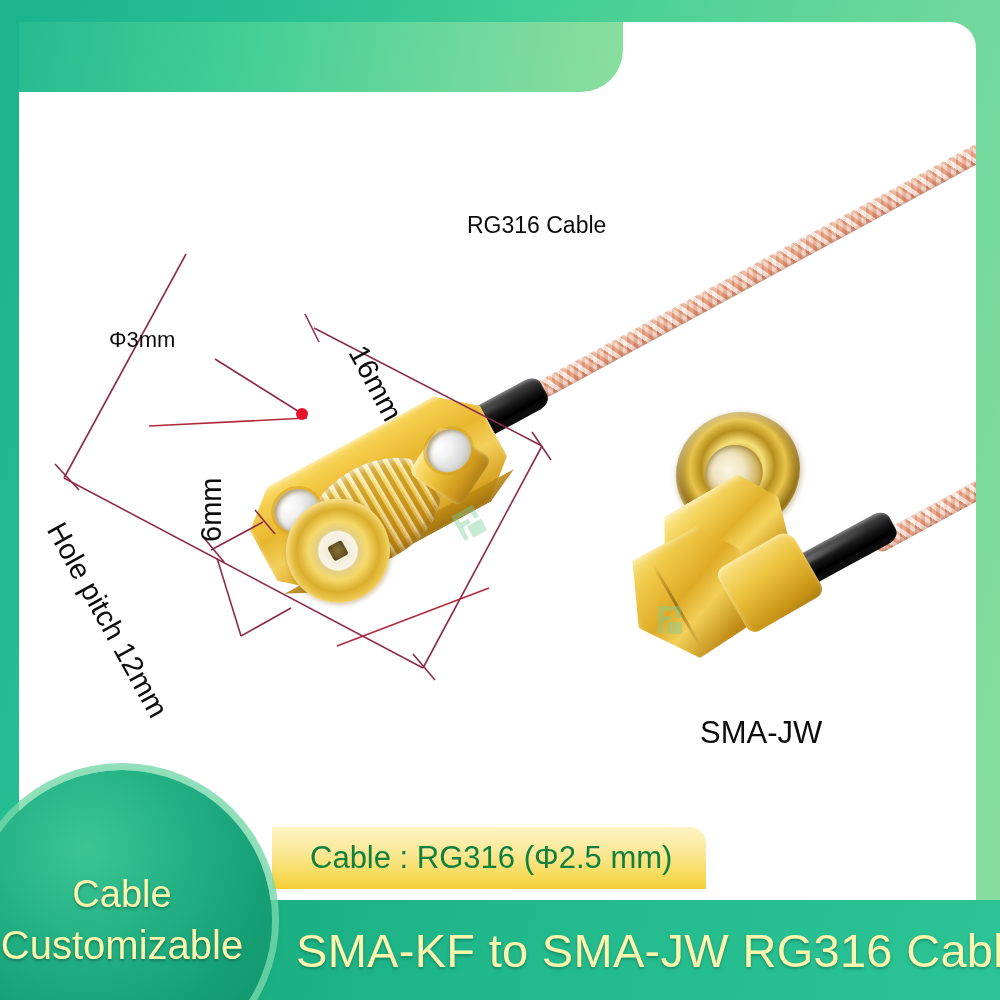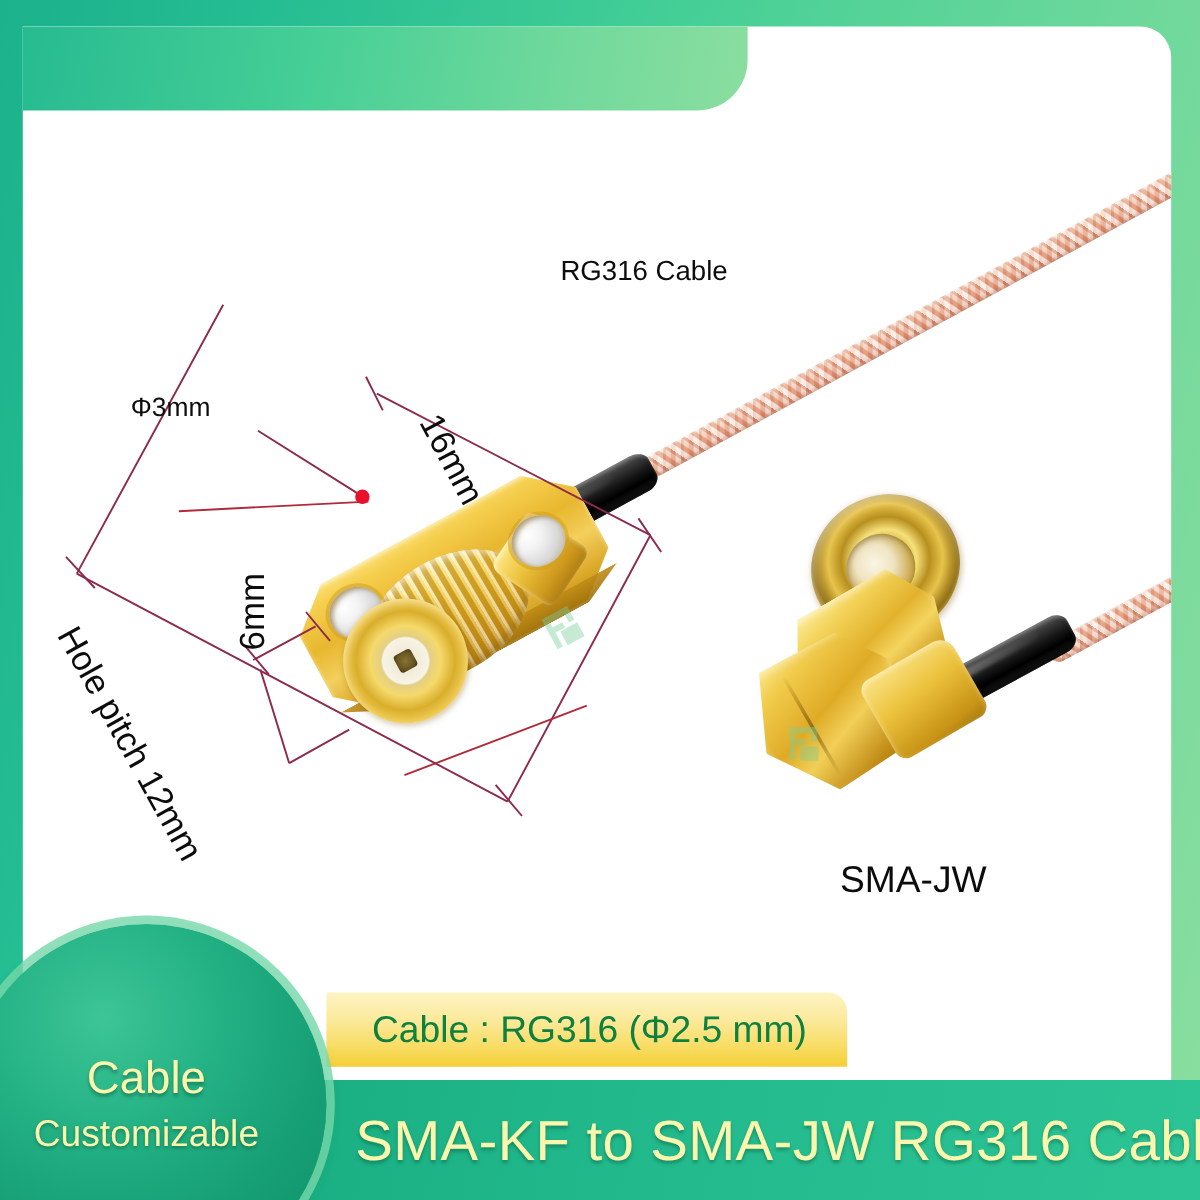--- a/index.html
+++ b/index.html
@@ -246,21 +246,21 @@
       radial-gradient(circle at 38% 26%, #3dc596 0%, #23b184 34%, #17a075 62%, #0f8f67 100%);
     box-shadow:0 0 0 7px rgba(118,216,170,.80), 0 4px 14px rgba(0,0,0,.14);
     z-index:6;
     display:flex;flex-direction:column;align-items:center;justify-content:center;
   }
   .circle-badge span{
     display:block;color:#fbf6ae;font-size:38px;line-height:1.32;
     text-align:right;text-shadow:0 2px 3px rgba(0,60,36,.42);
     font-family:"Liberation Sans",sans-serif;
   }
-  #badge-line3{font-size:31px;}
+  #badge-line3{font-size:40px;}
 
   
   .spec-ribbon{
     position:absolute;left:272px;top:827px;width:434px;height:62px;
     background:linear-gradient(180deg,#fdf4c4 0%,#fbe99a 38%,#f8dc62 74%,#f4cf36 100%);
     border-radius:0 16px 0 0;
     z-index:4;
     display:flex;align-items:center;
   }
   .spec-ribbon span{

